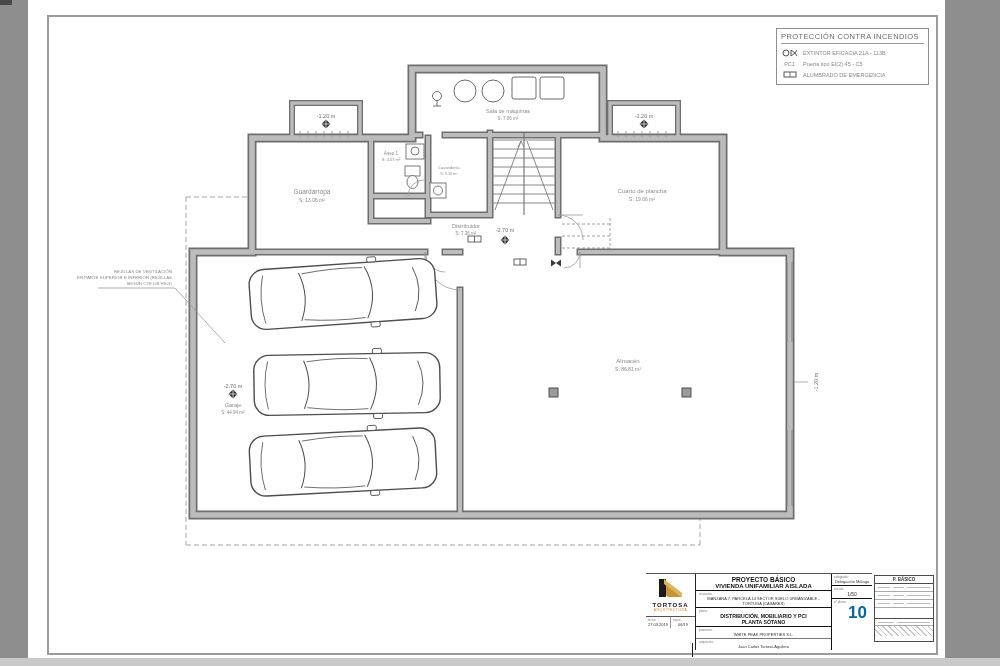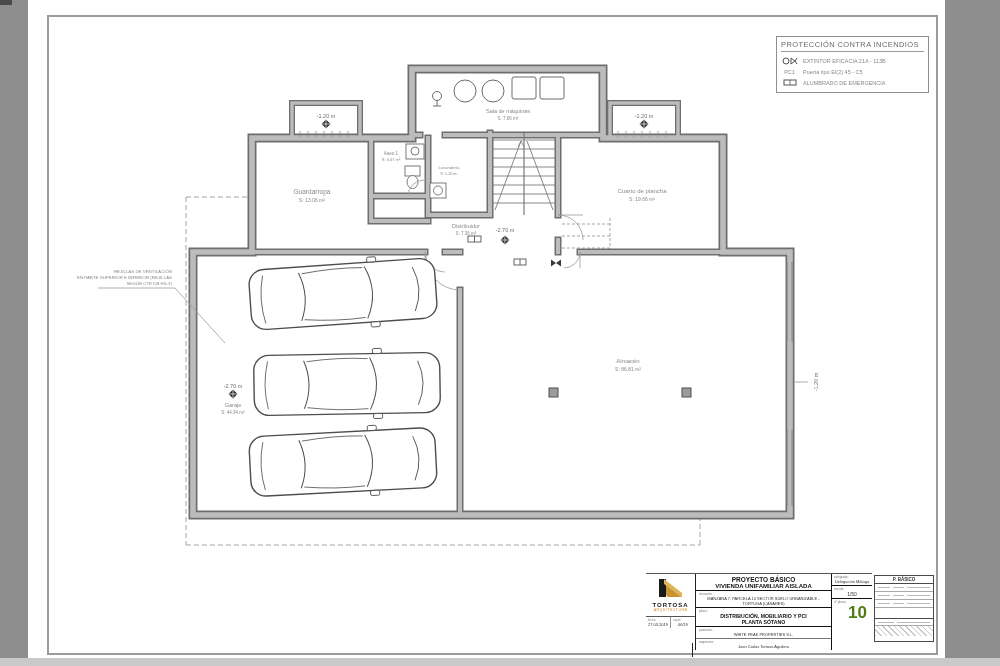--- a/index.html
+++ b/index.html
@@ -5,21 +5,21 @@
   html,body{margin:0;padding:0;background:#8e8e8e;}
   .stage{position:relative;width:1000px;height:666px;background:#8e8e8e;overflow:hidden;
          font-family:"Liberation Sans",sans-serif;}
   .sheet{position:absolute;left:28px;top:0;width:917px;height:658px;background:#ffffff;}
   .bottom-strip{position:absolute;left:0;top:658px;width:1000px;height:8px;background:#c9c9c9;}
   .corner-mark{position:absolute;left:0;top:0;width:12px;height:5px;background:#4a4a4a;}
   .frame{position:absolute;left:47px;top:15px;width:887px;height:636px;border:2px solid #9b9b9b;}
   svg text{font-family:"Liberation Sans",sans-serif;}
 
   
-  .legend{position:absolute;left:776px;top:36px;width:153px;background:#fff;
+  .legend{position:absolute;left:776px;top:28px;width:153px;background:#fff;
           border:1px solid #8f8f8f;padding:3px 4px 4px 4px;box-sizing:border-box;}
   .legend-title{font-size:7.5px;color:#6a6a6a;letter-spacing:.4px;border-bottom:1px solid #9a9a9a;
                 padding-bottom:2px;margin-bottom:3px;white-space:nowrap;}
   .legend-row{display:flex;align-items:center;gap:5px;height:11px;}
   .legend-ico{width:17px;display:flex;justify-content:center;align-items:center;flex:0 0 17px;}
   .legend-lab{font-size:5.5px;color:#8a8a8a;white-space:nowrap;}
   .pc1{font-size:5.5px;color:#8a8a8a;}
 
   
   .tblock{position:absolute;left:646px;top:573px;width:226px;height:77px;background:#fff;
@@ -39,21 +39,21 @@
   .tb-row:last-child{border-bottom:none;}
   .tb-head{text-align:center;padding-top:2px;}
   .tb-h1{font-size:6.5px;font-weight:bold;color:#111;}
   .tb-h2{font-size:6px;font-weight:bold;color:#111;}
   .tb-lab{font-size:3.2px;color:#777;display:block;text-align:left;}
   .tb-cv{font-size:4px;color:#333;text-align:center;display:block;}
   .tb-bold{font-size:5.2px;font-weight:bold;color:#111;text-align:center;display:block;}
   .tb-right{width:40px;border-left:1.2px solid #111;display:flex;flex-direction:column;}
   .tb-rc{border-bottom:1.2px solid #111;padding:1px 2px;}
   .tb-rc:last-child{border-bottom:none;flex:1;}
-  .tb-num{font-size:17px;font-weight:bold;color:#4d7c0f;text-align:right;padding-right:3px;line-height:1.1;}
+  .tb-num{font-size:17px;font-weight:bold;color:#0369a1;text-align:right;padding-right:3px;line-height:1.1;}
   .cross-mark{position:absolute;left:46px;bottom:-7px;width:8px;height:14px;border-left:1.2px solid #222;}
 
   
   .stamp{position:absolute;left:874px;top:575px;width:60px;height:67px;background:#fff;
          border:1.5px solid #4a4a4a;box-sizing:border-box;}
   .stamp-head{font-size:4.5px;font-weight:bold;color:#333;text-align:center;border-bottom:1.2px solid #4a4a4a;
               padding:1px 0;}
   .stamp-row{height:7px;border-bottom:1px solid #aaa;display:flex;align-items:center;gap:3px;padding:0 3px;}
   .stamp-row i{display:block;height:1px;background:#bbb;flex:1;}
   .stamp-big{height:10px;border-bottom:1.2px solid #4a4a4a;}

